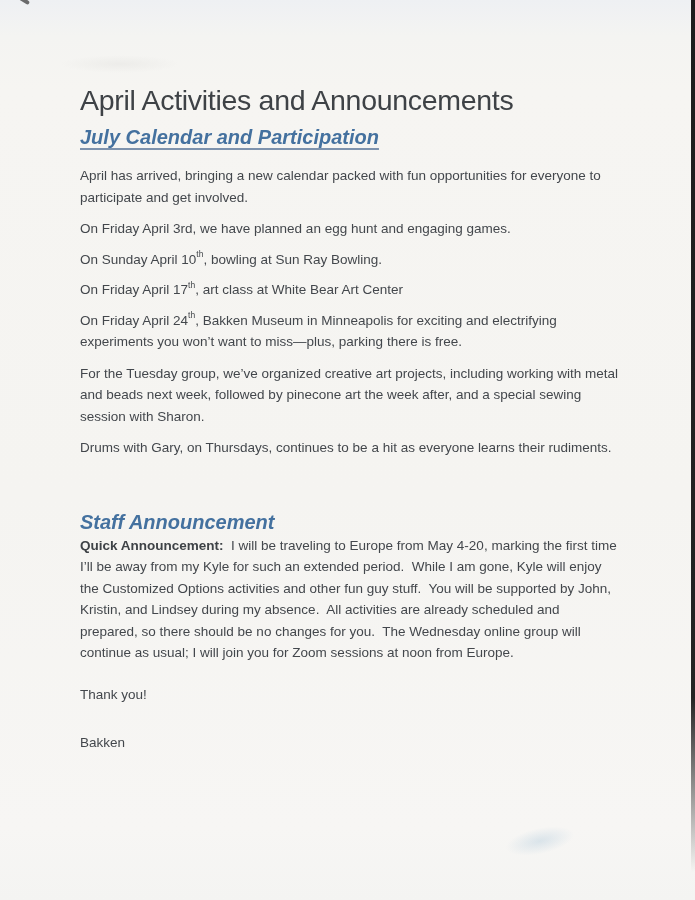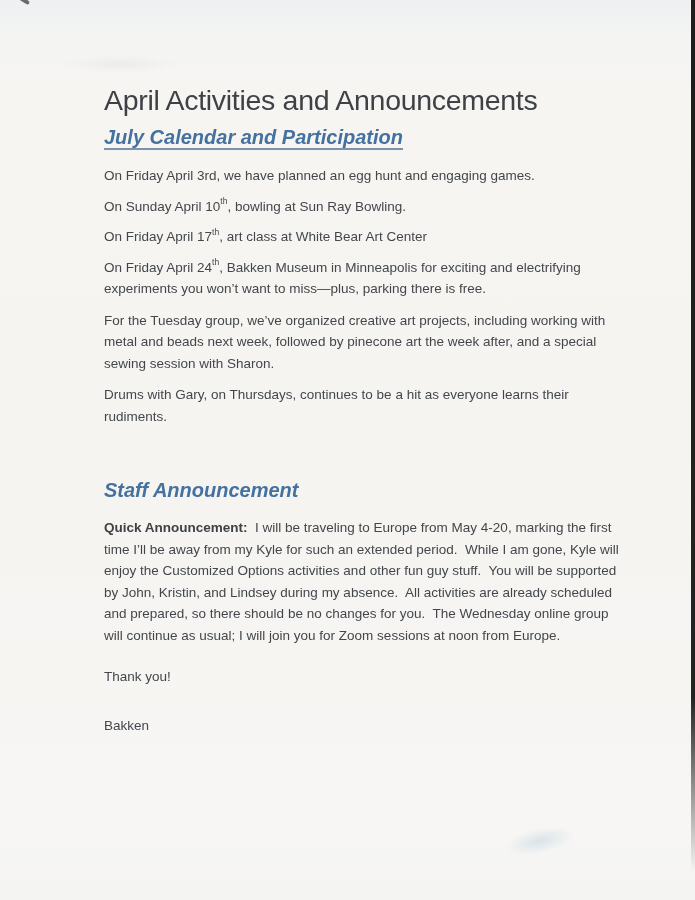--- a/index.html
+++ b/index.html
@@ -36,21 +36,21 @@
   }
   .scan-smudge-2 {
     position: absolute; left: 60px; top: 55px;
     width: 120px; height: 18px;
     background: radial-gradient(ellipse at center, rgba(175,175,170,0.12) 0%, rgba(175,175,170,0) 70%);
   }
   .doc {
     position: absolute; top: 0; left: 0;
     box-sizing: border-box;
     width: 695px;
-    padding: 84px 74px 0 104px;
+    padding: 84px 74px 0 80px;
     color: #43474c;
   }
   h1 {
     margin: 0 0 9px 0;
     font-size: 28.5px;
     font-weight: 500;
     letter-spacing: -0.3px;
     color: #3e4246;
   }
   h2 {
@@ -59,21 +59,21 @@
     font-style: italic;
     font-weight: 700;
     color: #44719f;
   }
   h2.underlined {
     text-decoration: underline;
     text-decoration-thickness: 2px;
     text-underline-offset: 4px;
     text-decoration-color: #7d92ad;
   }
-  h2.staff { margin-top: 52px; margin-bottom: 15px; }
+  h2.staff { margin-top: 52px; margin-bottom: 1px; }
   h3 {
     margin: 17px 0 13px 0;
     font-size: 15.5px;
     font-weight: 700;
     color: #44719f;
   }
   p {
     margin: 0 0 9px 0;
     font-size: 13.5px;
     line-height: 21.5px;
@@ -100,20 +100,21 @@
   <div class="scan-right-edge"></div>
   <div class="scan-smudge"></div>
   <div class="scan-smudge-2"></div>
 
   <main class="doc">
 
     <h1>April Activities and Announcements</h1>
 
     <h2 class="underlined">July Calendar and Participation</h2>
 
+    <p class="intro multiline">April has arrived, bringing a new calendar packed with fun opportunities for everyone to participate and get involved.</p>
 
 
 
     <p><span>On Friday April 3rd, we have planned an egg hunt and engaging games.</span><sup></sup><span></span></p>
 
     <p><span>On Sunday April 10</span><sup>th</sup><span>, bowling at Sun Ray Bowling.</span></p>
 
     <p><span>On Friday April 17</span><sup>th</sup><span>, art class at White Bear Art Center</span></p>
 
     <p class="multiline"><span>On Friday April 24</span><sup>th</sup><span>, Bakken Museum in Minneapolis for exciting and electrifying experiments you won’t want to miss—plus, parking there is free.</span></p>

